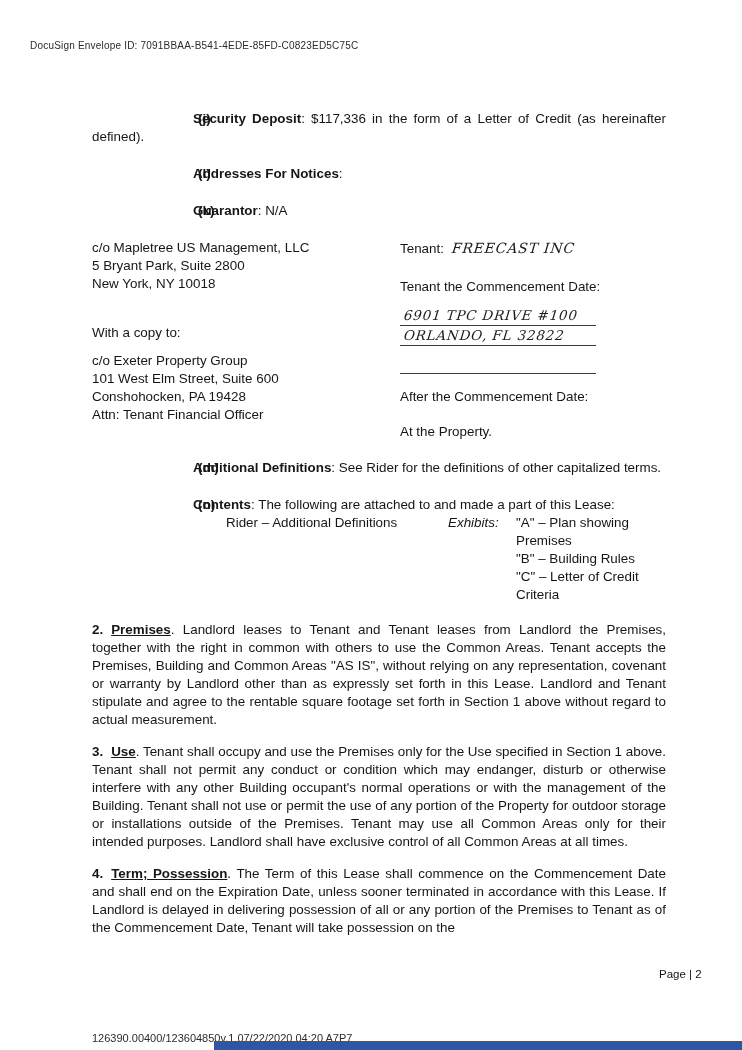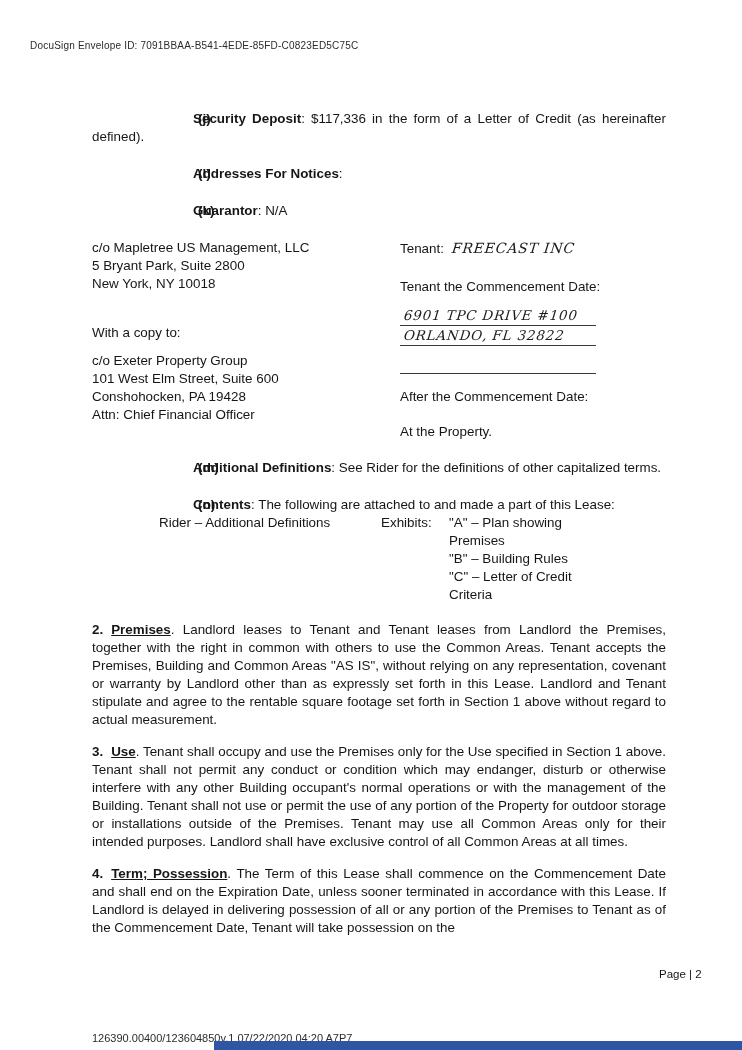--- a/index.html
+++ b/index.html
@@ -59,23 +59,23 @@
   }
   .rule .hand {
     position: absolute;
     left: 4px;
     bottom: 1px;
     font-size: 13.5px;
     white-space: nowrap;
   }
   .tenant-name { font-size: 14px; margin-left: 8px; }
   
-  .n-grid { display: flex; margin-left: 67px; }
+  .n-grid { display: flex; margin-left: 120px; justify-content: flex-end; }
   .rider { width: 222px; flex: 0 0 222px; }
-  .exlbl { width: 68px; flex: 0 0 68px; }
+  .exlbl { width: 68px; flex: 0 0 68px; font-style: italic; }
   .exlines { width: 150px; }
   .n-block { margin-bottom: 17px; }
   
   .sec { text-align: justify; margin-bottom: 14px; }
   .num { font-weight: bold; margin-right: 8px; }
   .st { font-weight: bold; text-decoration: underline; }
   .footer-ref {
     position: absolute;
     left: 92px;
     top: 1032px;
@@ -118,21 +118,21 @@
         <div class="mb31">
           <div>c/o Mapletree US Management, LLC</div>
           <div>5 Bryant Park, Suite 2800</div>
           <div>New York, NY 10018</div>
         </div>
         <div class="mb10">With a copy to:</div>
         <div>
           <div>c/o Exeter Property Group</div>
           <div>101 West Elm Street, Suite 600</div>
           <div>Conshohocken, PA 19428</div>
-          <div>Attn:  Chief Financial Officer</div>
+          <div>Attn:  Tenant Financial Officer</div>
         </div>
       </div>
       <div class="col-r">
         <div class="mb20"><span>Tenant:</span><span class="hand tenant-name">FREECAST INC</span></div>
         <div class="mb10">Tenant the Commencement Date:</div>
         <div class="rule">
             <span class="hand">6901 TPC DRIVE #100</span>
           </div>
         <div class="rule">
             <span class="hand">ORLANDO, FL 32822</span>

